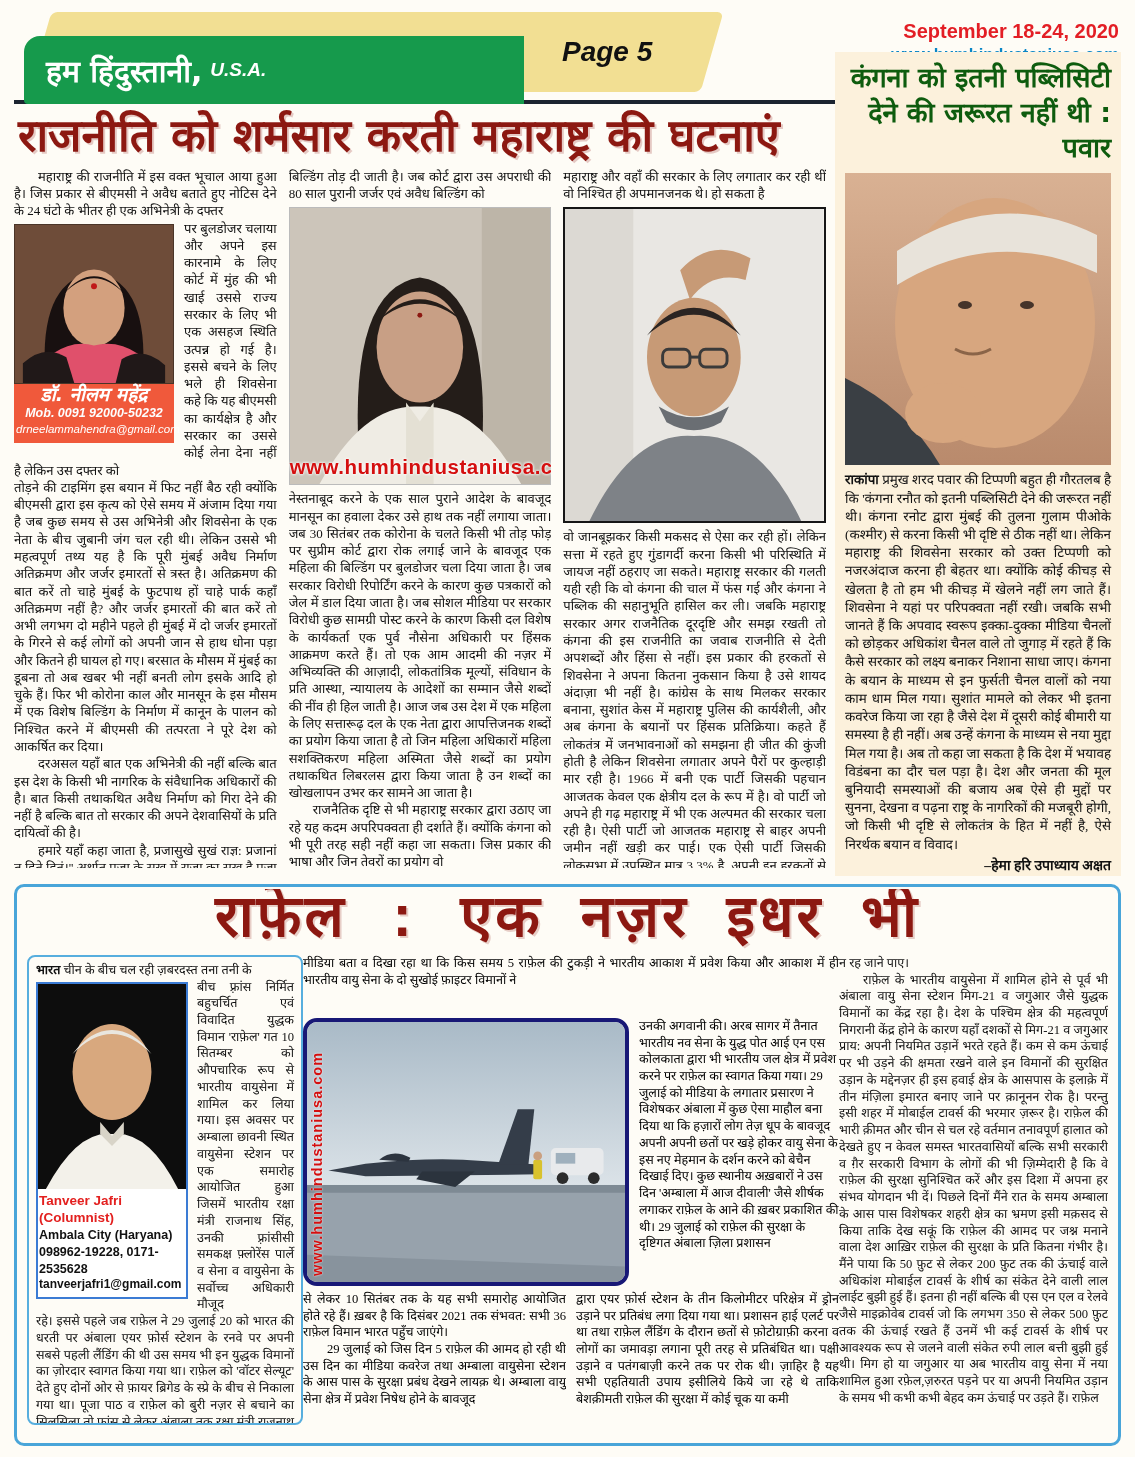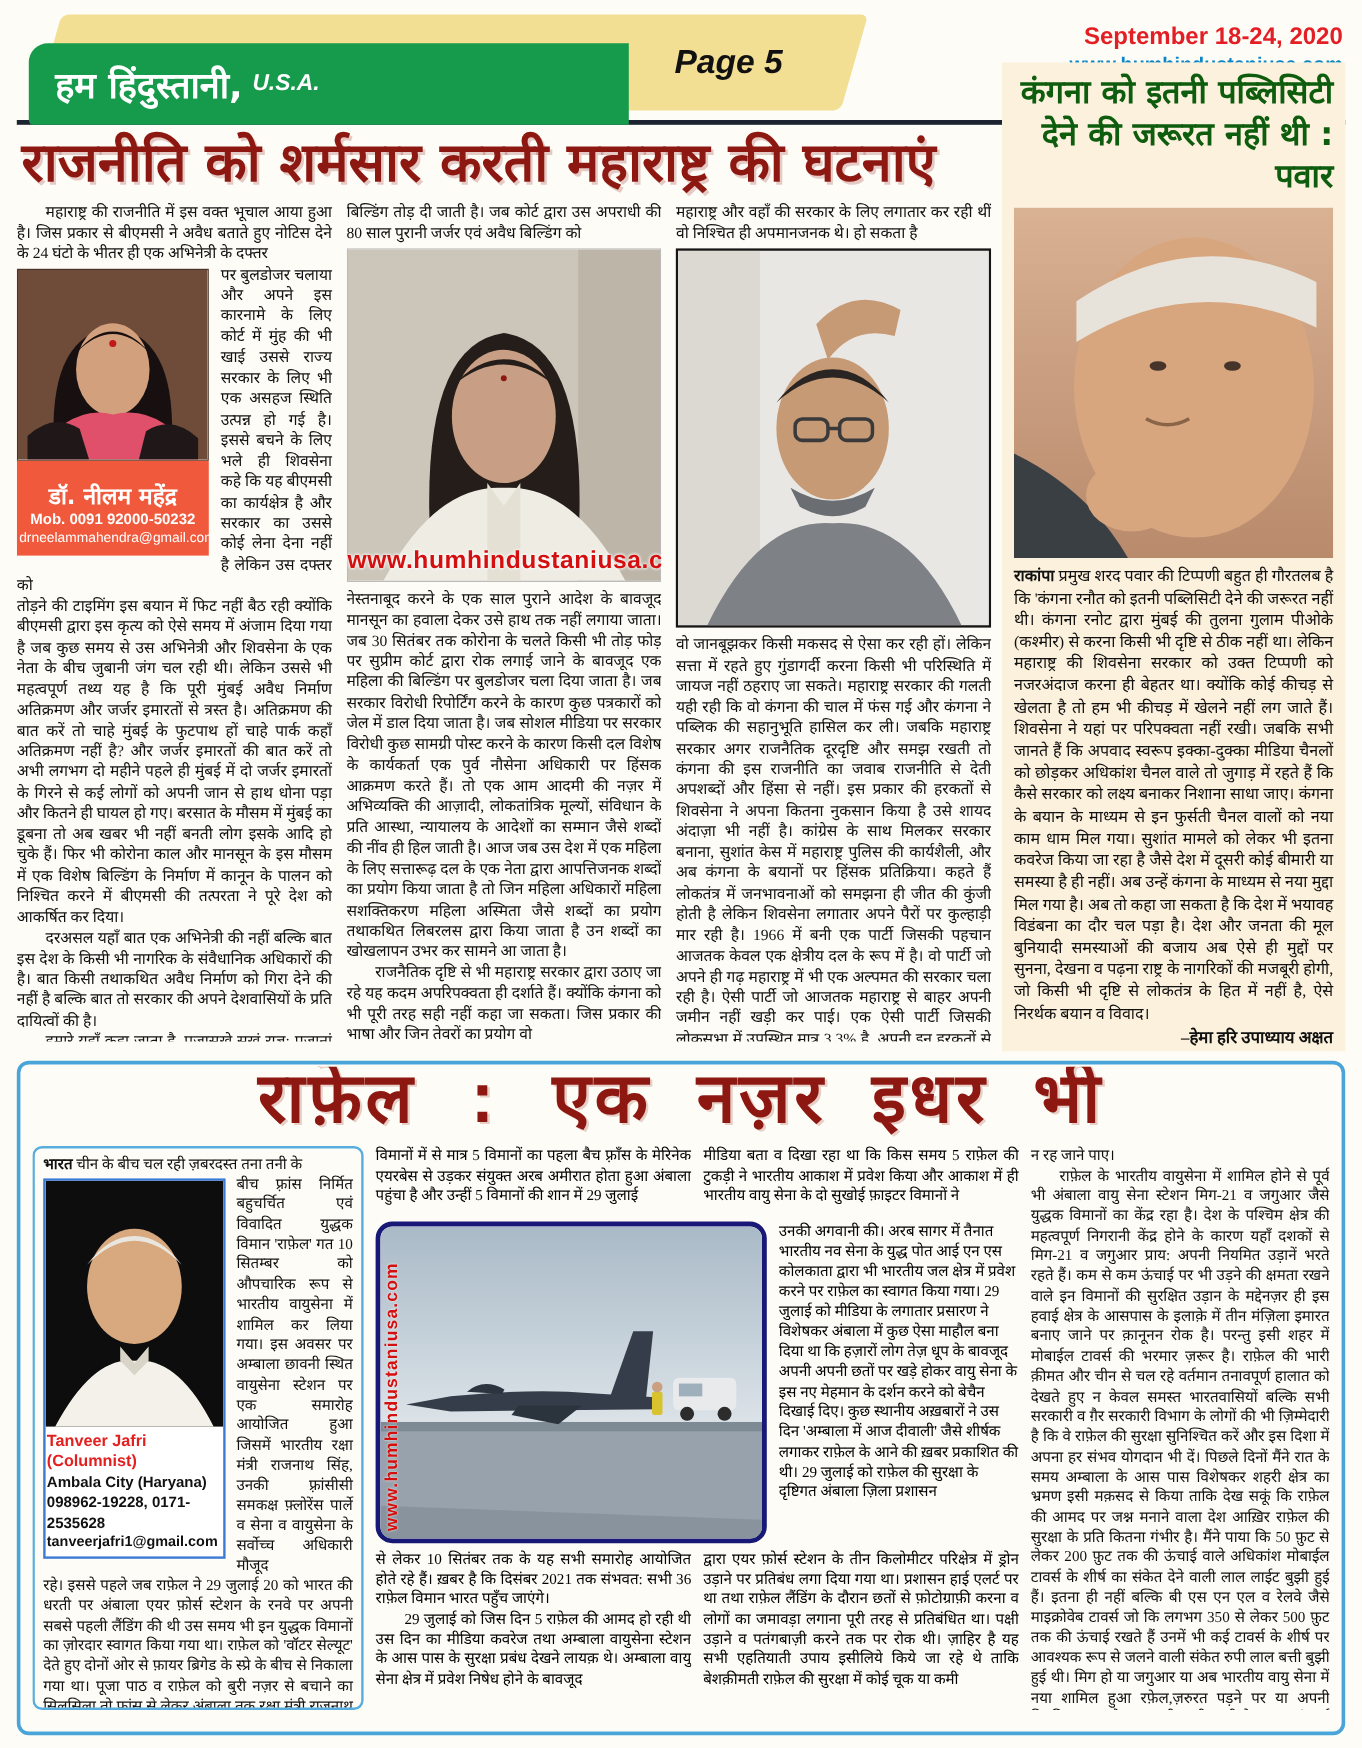--- a/index.html
+++ b/index.html
@@ -22,42 +22,42 @@
   .top-main { width:812px; }
   .headline1 { color:#8c1811; font-family:"DejaVu Sans",sans-serif; font-weight:800; font-size:45px; line-height:1.15; text-shadow:2px 2px 0 rgba(140,24,17,.22); padding:2px 0 6px 4px; white-space:nowrap; overflow:hidden; }
   .cols3 { display:flex; gap:12px; height:700px; overflow:hidden; }
   .col { flex:1; overflow:hidden; text-align:justify; font-size:13px; line-height:1.33; color:#111; }
   .col p, .sidebar-body, .bcol p, .subcol p { text-align:justify; }
   .col p { margin:0; }
   .indent { text-indent:24px; }
 
   .float-photo { float:left; width:160px; margin:4px 10px 4px 0; }
   .photo-frame { border:1px solid #4a3528; display:block; }
-  .author-box { background:#f0593b; text-align:center; padding:20px 2px 6px; }
+  .author-box { background:#f0593b; text-align:center; padding:0 2px 6px;font-style:italic; }
   .author-name { color:#fff; font-weight:800; font-size:19px; font-family:"DejaVu Sans",sans-serif; line-height:1.15; }
   .author-mob { color:#fdfdfd; font-weight:700; font-size:12.5px; font-family:"Liberation Sans",sans-serif; }
   .author-mail { color:#fff; font-size:11.5px; font-family:"Liberation Sans",sans-serif; }
 
   .col-photo { position:relative; margin:5px 0; }
   .col-photo svg { display:block; width:100%; height:100%; }
   .photo-kangana { height:278px; border:1px solid #bbb; }
   .photo-uddhav { height:316px; border:2px solid #161616; }
   .wm-horizontal { position:absolute; left:0; right:0; bottom:4px; text-align:center; color:#d40f0f; font-weight:800; font-size:20.5px; font-family:"Liberation Sans",sans-serif; text-shadow:0 0 3px #fff,0 0 3px #fff; letter-spacing:.5px; }
 
   
   .sidebar { position:absolute; top:-56px; right:0; width:286px; height:824px; background:#fcf1dc; padding:8px 10px; overflow:hidden; }
   .sidebar-headline { color:#0e5c0e; font-family:"DejaVu Sans",sans-serif; font-weight:800; font-size:27px; line-height:1.3; text-align:right; }
   .photo-pawar { height:292px; margin:8px 0 6px; }
   .sidebar-body { font-size:13.4px; line-height:1.36; color:#111; }
   .sidebar-byline { text-align:right; font-weight:800; font-size:14px; line-height:1.4; margin-top:2px; }
 
   
   .bottom { margin-top:8px; border:3px solid #49a5d9; border-radius:10px; height:562px; padding:2px 10px 8px; overflow:hidden; }
   .headline2 { color:#8c1811; font-family:Liberation Mono, monospace; font-weight:800; font-size:58px; line-height:1.1; text-align:center; letter-spacing:3px; text-shadow:2px 2px 0 rgba(140,24,17,.2); white-space:nowrap; overflow:hidden; }
-  .bcols { display:flex; gap:10px; height:470px; overflow:hidden; margin-top:2px; }
+  .bcols { display:flex; height:470px; overflow:hidden; margin-top:2px; }
   .bcol { overflow:hidden; font-size:12.6px; line-height:1.33; color:#111; }
   .bcol1 { width:276px; border:2px solid #57aede; border-radius:8px; padding:5px 7px; }
   .bmiddle { width:536px; }
   .bcol4 { flex:1; }
 
   .float-photo2 { float:left; width:152px; margin:3px 9px 3px 0; border:2px solid #3b7bd4; background:#fff; }
   .jafri-caption { text-align:left; padding:3px 1px 4px; font-family:"Liberation Sans",sans-serif; }
   .jafri-name { color:#e3201f; font-weight:800; font-size:13.5px; }
   .jafri-city { font-weight:700; font-size:12.5px; color:#111; }
   .jafri-phone { font-weight:800; font-size:12.5px; color:#111; }
@@ -210,23 +210,20 @@
             <div class="jafri-phone">098962-19228, 0171-2535628</div>
             <div class="jafri-mail">tanveerjafri1@gmail.com</div>
           </div>
         </div>
         <p>बीच फ़्रांस निर्मित बहुचर्चित एवं विवादित युद्धक विमान 'राफ़ेल' गत 10 सितम्बर को औपचारिक रूप से भारतीय वायुसेना में शामिल कर लिया गया। इस अवसर पर अम्बाला छावनी स्थित वायुसेना स्टेशन पर एक समारोह आयोजित हुआ जिसमें भारतीय रक्षा मंत्री राजनाथ सिंह, उनकी फ़्रांसीसी समकक्ष फ़्लोरेंस पार्ले व सेना व वायुसेना के सर्वोच्च अधिकारी मौजूद</p>
         <p>रहे। इससे पहले जब राफ़ेल  ने 29 जुलाई 20 को भारत की धरती पर अंबाला एयर फ़ोर्स स्टेशन के रनवे पर अपनी सबसे पहली लैंडिंग की थी उस समय भी इन युद्धक विमानों का ज़ोरदार स्वागत किया गया था। राफ़ेल को 'वॉटर सेल्यूट' देते हुए दोनों ओर से फ़ायर ब्रिगेड के स्प्रे के बीच से निकाला गया था। पूजा पाठ व राफ़ेल को बुरी नज़र से बचाने का सिलसिला तो फ़्रांस से लेकर अंबाला तक रक्षा मंत्री राजनाथ सिंह की मौजूदगी में बल्कि उन्हीं के 'पावन' हाथों से होता आया है। नींबू-मिर्च व नज़र उतारने के सभी 'उपाय' भी किये जा चुके हैं। रक्षा मंत्री ने 'हैप्पी लैंडिंग इन अंबाला' का सन्देश देकर राफ़ेल का स्वागत किया था। ग़ौरतलब है कि मोदी सरकार द्वारा फ़्राँस सरकार के साथ 36 राफ़ेल विमानों की ख़रीद का सौदा लगभग 59,000 करोड़ रुपये में किया गया है। इन्हीं 36 राफ़ेल फ़ाइटर</p>
       </div>
 
       <div class="bmiddle">
         <div class="mid-row row-top">
-          <div class="subcol">
-              <p>विमानों में से मात्र 5 विमानों का पहला बैच फ़्राँस के मेरिनेक एयरबेस से उड़कर संयुक्त अरब अमीरात होता हुआ अंबाला पहुंचा है और उन्हीं 5 विमानों की शान में 29 जुलाई</p>
-            </div>
           <div class="subcol">
               <p>मीडिया बता व दिखा रहा था कि किस समय 5 राफ़ेल की टुकड़ी ने भारतीय आकाश में प्रवेश किया और आकाश में ही भारतीय वायु सेना के दो सुखोई फ़ाइटर  विमानों ने</p>
             </div>
         </div>
         <div class="mid-row row-photo">
           <div class="rafale-wrap">
             <svg viewBox="0 0 326 268" preserveAspectRatio="none">
               <defs>
                 <linearGradient id="sky" x1="0" y1="0" x2="0" y2="1">
                   <stop offset="0" stop-color="#a9bac7"></stop>

